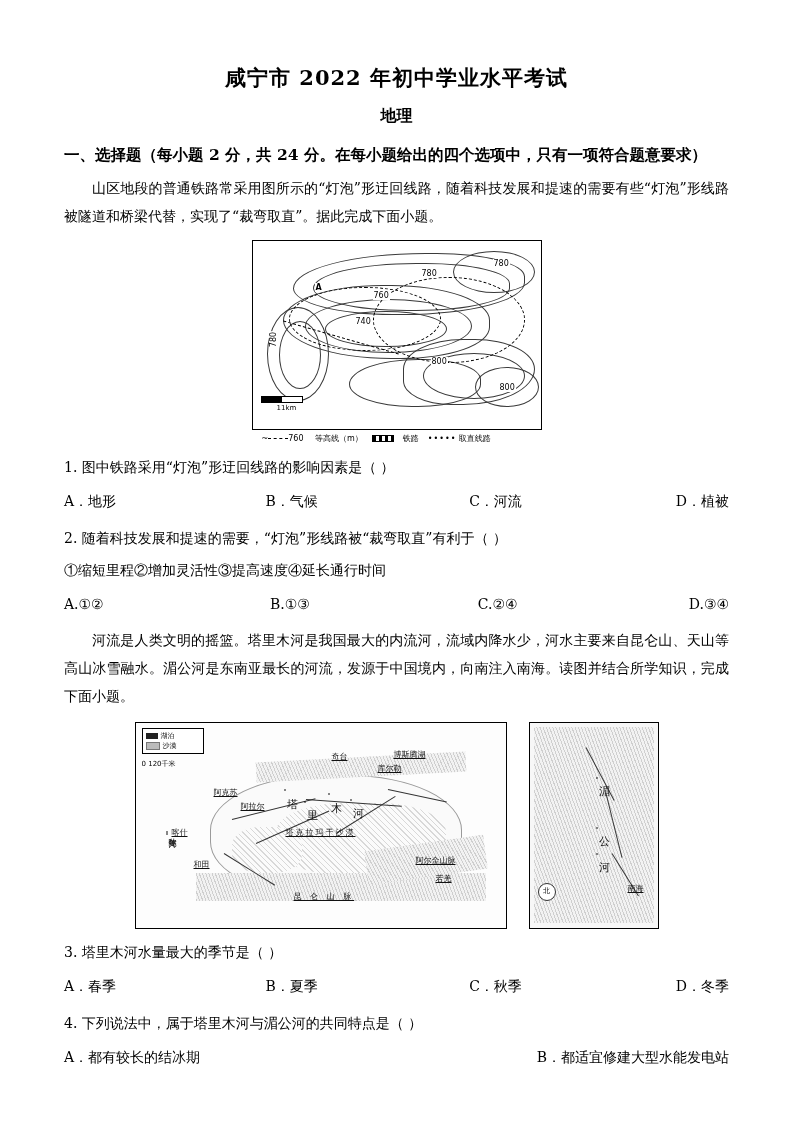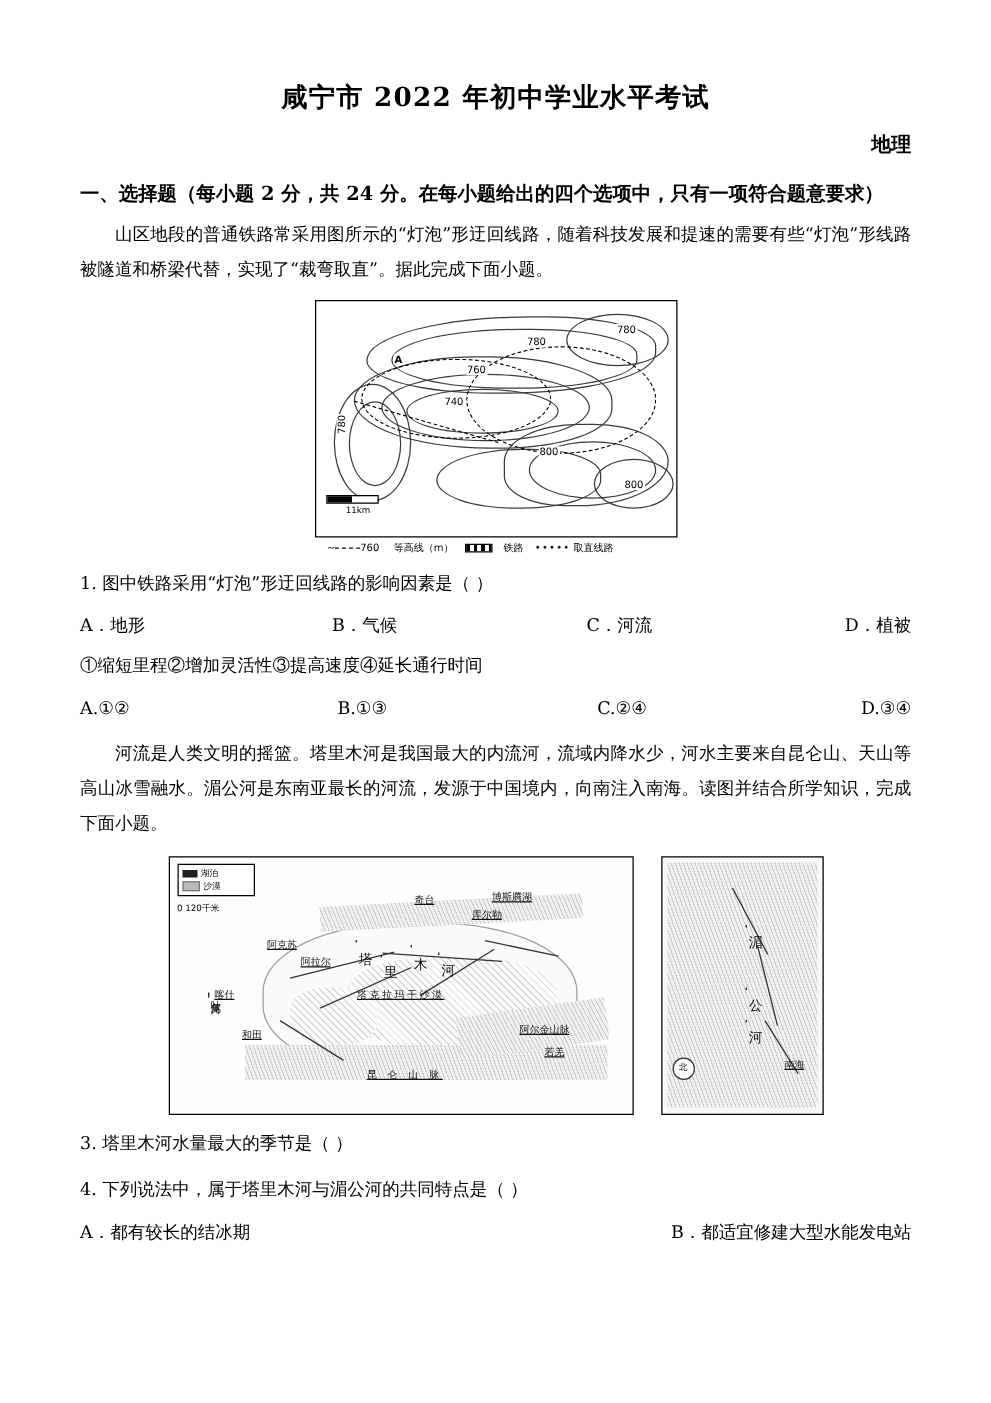--- a/index.html
+++ b/index.html
@@ -24,21 +24,21 @@
   }
   .doc-title {
     text-align: center;
     font-size: 21px;
     font-weight: bold;
     letter-spacing: 1px;
     margin: 12px 0 0 0;
     font-family: "DejaVu Serif", "Liberation Serif", serif;
   }
   .doc-subtitle {
-    text-align: right;
+    text-align: center;
     font-size: 16px;
     font-weight: bold;
     margin: 14px 0 0 0;
   }
   .section-heading {
     font-size: 15.5px;
     font-weight: bold;
     margin: 18px 0 2px 0;
     letter-spacing: 0px;
   }
@@ -303,20 +303,24 @@
     <span>1.</span>
     <span>图中铁路采用“灯泡”形迂回线路的影响因素是（      ）</span>
   </div>
   <div class="opts">
     <div class="opt-w1">A．地形</div>
     <div class="opt-w2">B．气候</div>
     <div class="opt-w3">C．河流</div>
     <div>D．植被</div>
   </div>
 
+  <div class="q-line">
+    <span>2.</span>
+    <span>随着科技发展和提速的需要，“灯泡”形线路被“裁弯取直”有利于（      ）</span>
+  </div>
   <div class="sub-line">①缩短里程②增加灵活性③提高速度④延长通行时间</div>
   <div class="opts">
     <div class="opt-w1">A.①②</div>
     <div class="opt-w2">B.①③</div>
     <div class="opt-w3">C.②④</div>
     <div>D.③④</div>
   </div>
 
   <div class="para">河流是人类文明的摇篮。塔里木河是我国最大的内流河，流域内降水少，河水主要来自昆仑山、天山等高山冰雪融水。湄公河是东南亚最长的河流，发源于中国境内，向南注入南海。读图并结合所学知识，完成下面小题。</div>
 
@@ -374,20 +378,26 @@
       <div class="mlabel big v" style="left:66px; top:130px;">河</div>
       <div class="mlabel" style="left:98px; top:160px;">南海</div>
       <div class="compass" style="left:8px; top:160px;">北</div>
     </div>
   </div>
 
   <div class="q-line">
     <span>3.</span>
     <span>塔里木河水量最大的季节是（      ）</span>
   </div>
+  <div class="opts">
+    <div class="opt-w1">A．春季</div>
+    <div class="opt-w2">B．夏季</div>
+    <div class="opt-w3">C．秋季</div>
+    <div>D．冬季</div>
+  </div>
 
   <div class="q-line">
     <span>4.</span>
     <span>下列说法中，属于塔里木河与湄公河的共同特点是（      ）</span>
   </div>
   <div class="opts">
     <div class="opt-half">A．都有较长的结冰期</div>
     <div>B．都适宜修建大型水能发电站</div>
   </div>
 

